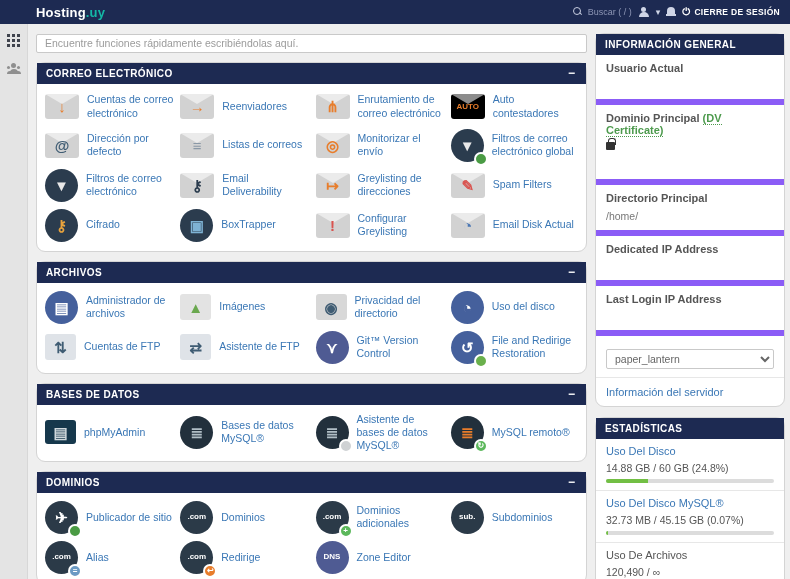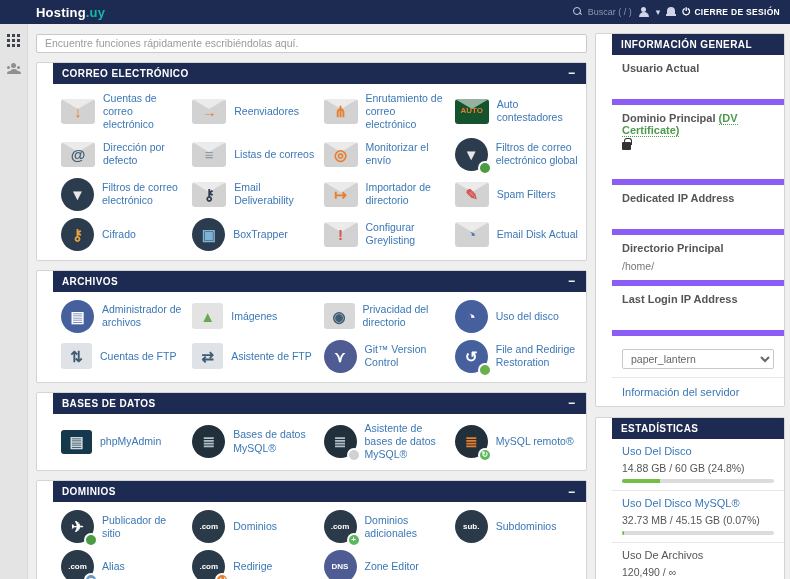--- a/index.html
+++ b/index.html
@@ -41,21 +41,21 @@
       linear-gradient(#3f434d,#3f434d) 9.6px 9.6px/3.4px 3.4px;
     background-repeat:no-repeat; }
   .group-ico { position:relative; width:16px; height:11px; cursor:pointer; }
   .group-ico::before { content:""; position:absolute; left:5.5px; top:0; width:5px; height:5px; border-radius:50%; background:#8f8f8f; box-shadow:-5px 2px 0 -1px #8f8f8f, 5px 2px 0 -1px #8f8f8f; }
   .group-ico::after { content:""; position:absolute; left:4px; top:6px; width:8px; height:5px; border-radius:4px 4px 0 0; background:#8f8f8f; box-shadow:-4px 1px 0 -1px #8f8f8f, 4px 1px 0 -1px #8f8f8f; }
 
   .main { flex:1; padding:9px 8px 0 8px; overflow:hidden; }
   .quickfind { width:100%; height:19px; border:1px solid #c9c9c9; border-radius:2px; padding:0 8px; font-size:10.5px; color:#555; background:#fff; font-family:"Liberation Sans", sans-serif; }
   .quickfind::placeholder { color:#9b9b9b; }
 
-  .card { background:#fff; border:1px solid #d4d4d4; border-radius:2px; margin-top:9px;padding-left:16px; }
+  .card { background:#fff; border:1px solid #d4d4d4; border-radius:9px; margin-top:9px; }
   .sec-head { background:#1d2a52; color:#fff; height:21px; display:flex; align-items:center; padding:0 9px; }
   .sec-title { font-size:10px; font-weight:bold; letter-spacing:.4px; }
   .collapse-btn { margin-left:auto; background:none; border:none; color:#fff; font-size:12px; font-weight:bold; line-height:1; cursor:pointer; padding:0 2px; }
   .sec-body { display:grid; grid-template-columns:repeat(4,1fr); gap:7px 6px; padding:8px 6px 9px 8px; }
   .feat { display:flex; align-items:center; gap:8px; cursor:pointer; min-height:30px; }
   .feat-label { color:#3a77b5; font-size:10.5px; line-height:1.25; }
 
   
   .ico { position:relative; flex:0 0 auto; display:flex; align-items:center; justify-content:center; }
   .ico .glyph { position:relative; z-index:2; font-weight:bold; line-height:1; }
@@ -138,21 +138,21 @@
               </span>
               <span class="feat-label">Reenviadores</span>
             </a>
             <a class="feat">
               <span class="ico env" style="background: rgb(210, 210, 210);">
                 <span class="glyph" style="color: rgb(232, 125, 43); font-size: 15px;">⋔</span>
               </span>
               <span class="feat-label">Enrutamiento de correo electrónico</span>
             </a>
             <a class="feat">
-              <span class="ico env" style="background: #14532d;">
+              <span class="ico env" style="background: #000000;">
                 <span class="glyph" style="color: rgb(232, 125, 43); font-size: 8px;">AUTO</span>
               </span>
               <span class="feat-label">Auto contestadores</span>
             </a>
             <a class="feat">
               <span class="ico env" style="background: rgb(210, 210, 210);">
                 <span class="glyph" style="color: rgb(63, 92, 115); font-size: 15px;">@</span>
               </span>
               <span class="feat-label">Dirección por defecto</span>
             </a>
@@ -184,21 +184,21 @@
             <a class="feat">
               <span class="ico env" style="background: rgb(210, 210, 210);">
                 <span class="glyph" style="color: rgb(43, 60, 78); font-size: 15px;">⚷</span>
               </span>
               <span class="feat-label">Email Deliverability</span>
             </a>
             <a class="feat">
               <span class="ico env" style="background: rgb(210, 210, 210);">
                 <span class="glyph" style="color: rgb(232, 125, 43); font-size: 15px;">↦</span>
               </span>
-              <span class="feat-label">Importador de directorio</span>
+              <span class="feat-label">Greylisting de direcciones</span>
             </a>
             <a class="feat">
               <span class="ico env" style="background: rgb(210, 210, 210);">
                 <span class="glyph" style="color: rgb(217, 83, 79); font-size: 15px;">✎</span>
               </span>
               <span class="feat-label">Spam Filters</span>
             </a>
             <a class="feat">
               <span class="ico circle" style="background: rgb(43, 60, 78);">
                 <span class="glyph" style="color: rgb(232, 163, 61); font-size: 15px;">⚷</span>
@@ -378,26 +378,26 @@
       <div class="sec-head">
         <span class="sec-title">INFORMACIÓN GENERAL</span>
       </div>
       <div id="info-rows">
           <div class="info-row">
             <div class="info-label">Usuario Actual</div>
             <div class="info-value"></div>
           </div>
           <div class="info-row"><div class="info-label">Dominio Principal <span class="dv-link">(DV Certificate)</span></div><span class="lock"></span><div class="info-value"></div></div>
           <div class="info-row">
+            <div class="info-label">Directorio Principal</div>
+            <div class="info-value">/home/</div>
+          </div>
+          <div class="info-row">
             <div class="info-label">Dedicated IP Address</div>
             <div class="info-value"></div>
-          </div>
-          <div class="info-row">
-            <div class="info-label">Directorio Principal</div>
-            <div class="info-value">/home/</div>
           </div>
           <div class="info-row">
             <div class="info-label">Last Login IP Address</div>
             <div class="info-value"></div>
           </div>
         </div>
       <div class="info-row">
         <select class="theme-select">
           <option>paper_lantern</option>
         </select>

